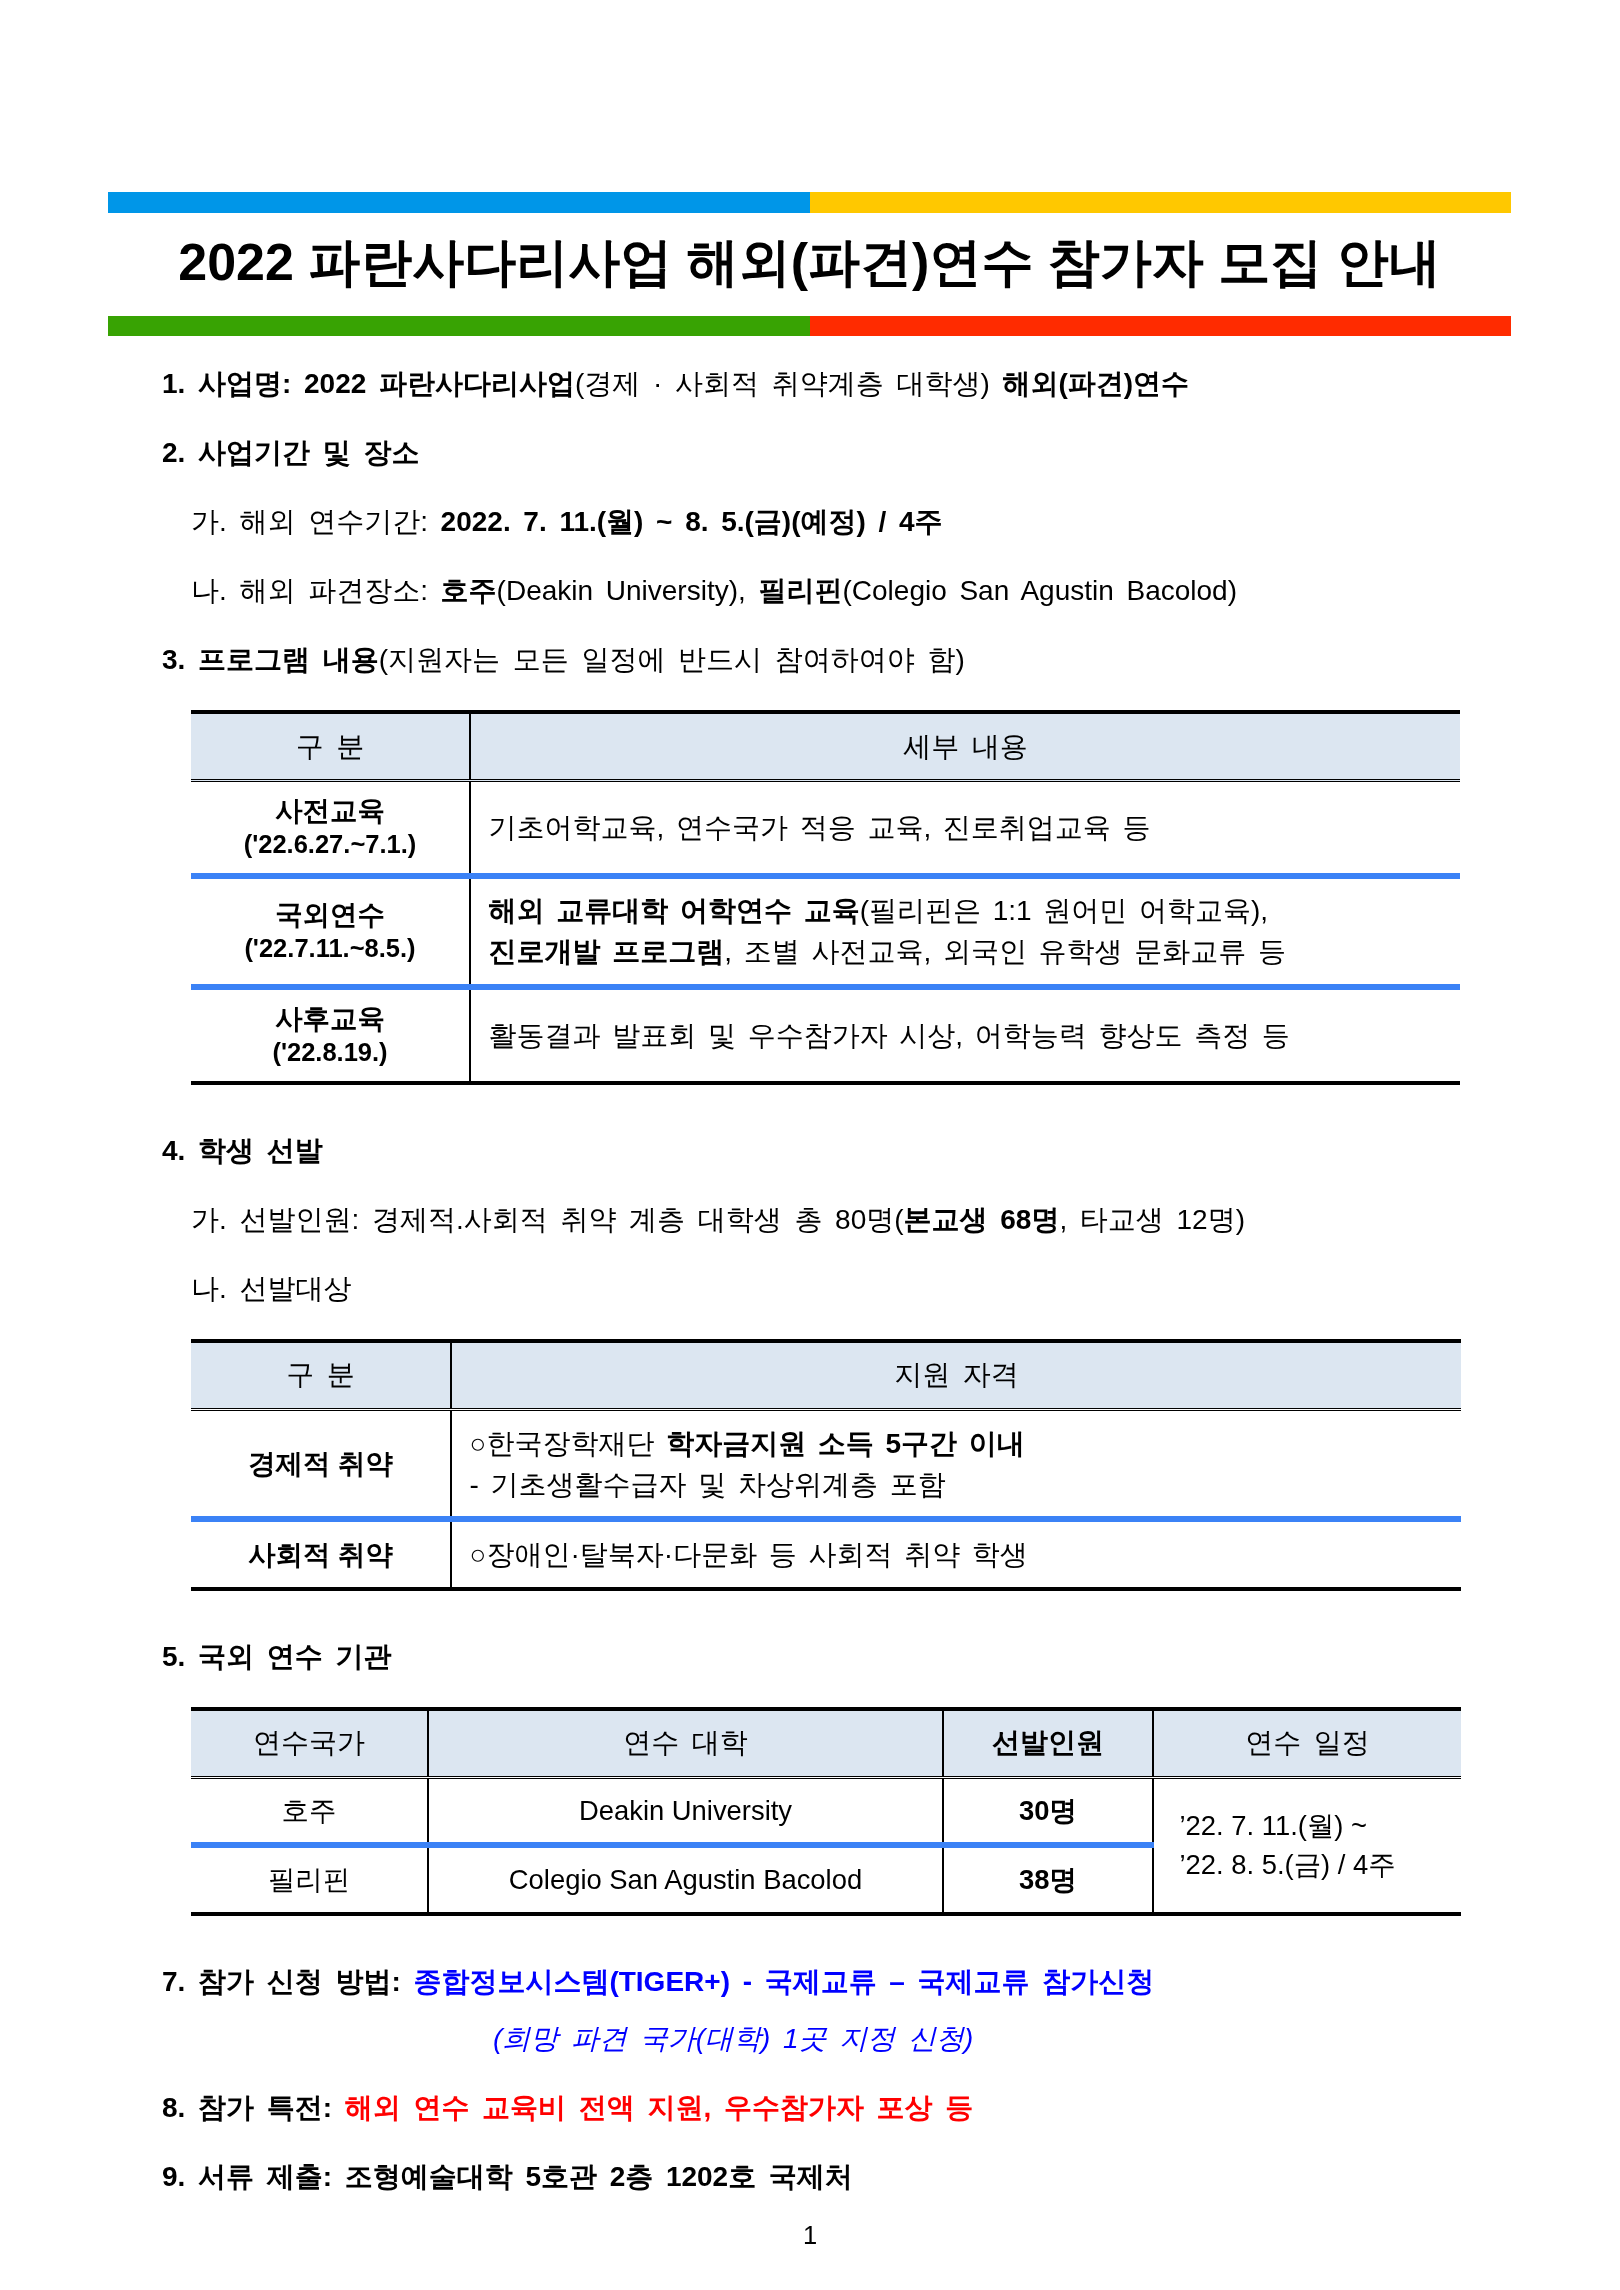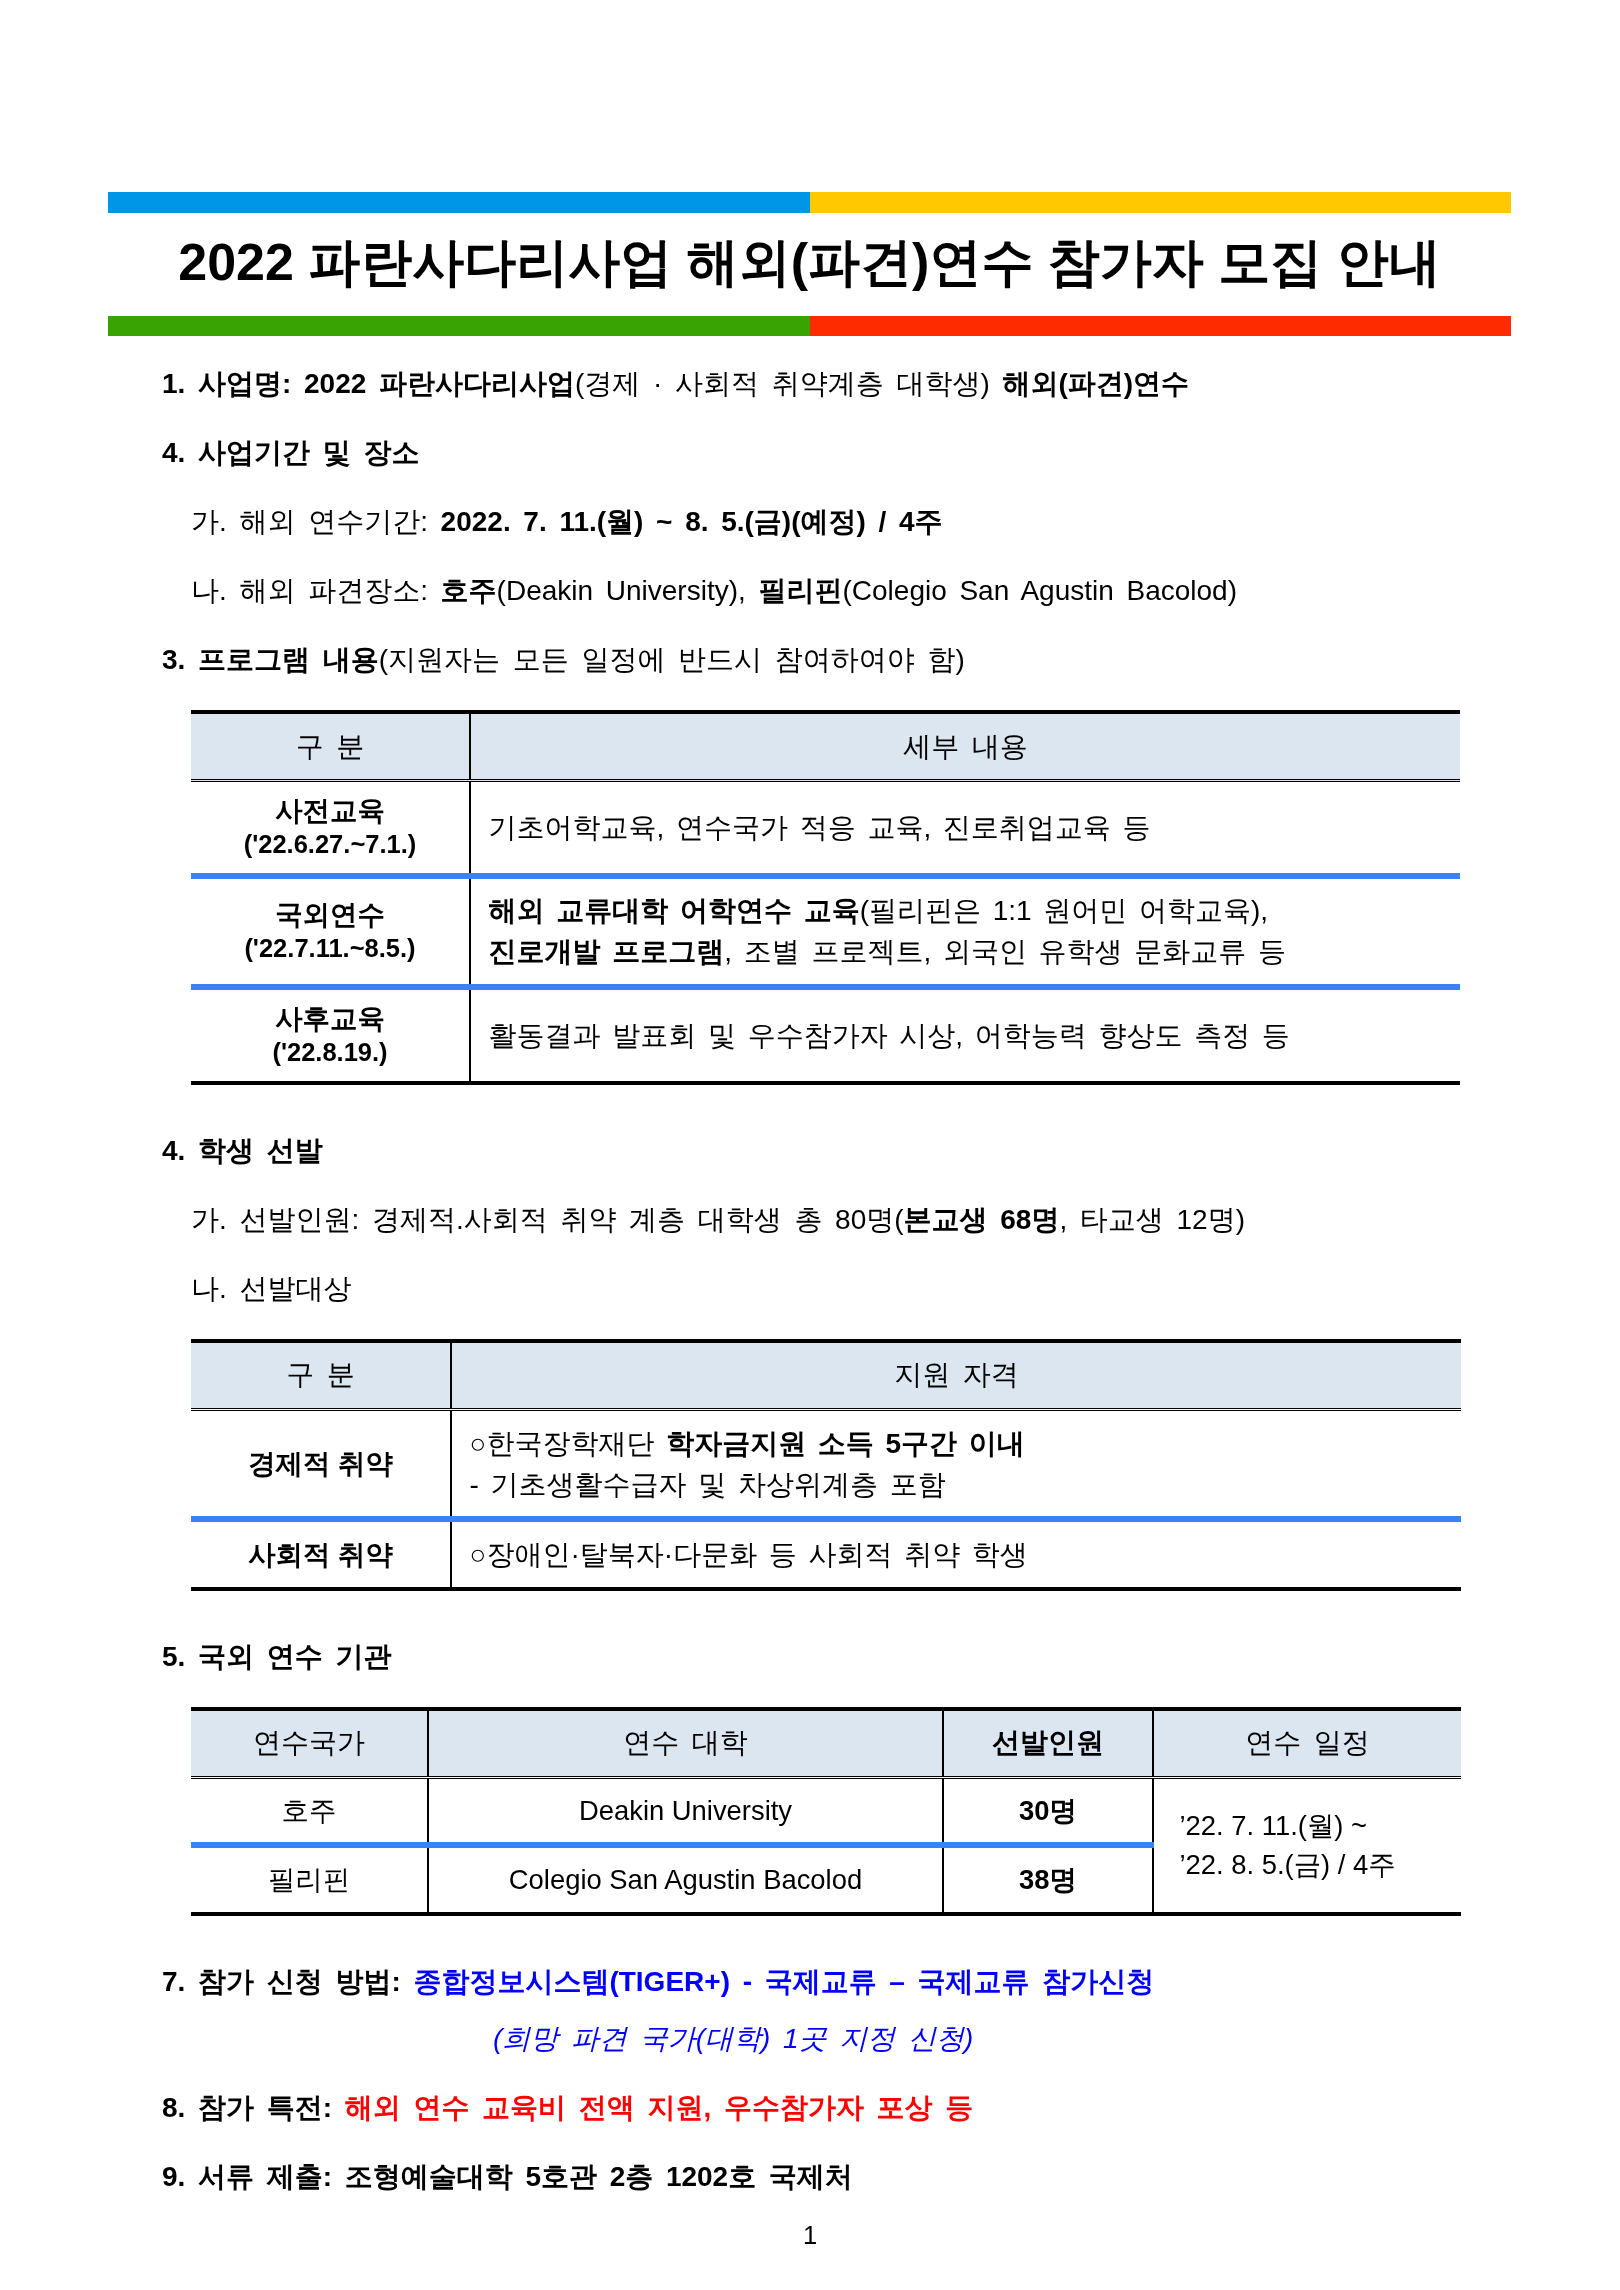--- a/index.html
+++ b/index.html
@@ -104,21 +104,21 @@
     <div class="bar">
       <div class="seg seg-green"></div>
       <div class="seg seg-red"></div>
     </div>
   </div>
 
   <div class="content">
 
     <p class="para"><span class="b">1. 사업명: 2022 파란사다리사업</span><span>(경제 · 사회적 취약계층 대학생) </span><span class="b">해외(파견)연수</span></p>
 
-    <p class="para b">4. 사업기간 및 장소</p>
+    <p class="para b">2. 사업기간 및 장소</p>
     <p class="para sub"><span>가. 해외 연수기간: </span><span class="b">2022. 7. 11.(월) ~ 8. 5.(금)(예정) / 4주</span></p>
     <p class="para sub"><span>나. 해외 파견장소: </span><span class="b">호주</span><span>(Deakin University), </span><span class="b">필리핀</span><span>(Colegio San Agustin Bacolod)</span></p>
 
     <p class="para"><span class="b">3. 프로그램 내용</span><span>(지원자는 모든 일정에 반드시 참여하여야 함)</span></p>
 
     <table class="tbl t1">
       <colgroup>
           <col style="width:279px">
           <col style="width:990px">
         </colgroup>
@@ -128,21 +128,21 @@
           <th>세부 내용</th>
         </tr>
       </thead>
       <tbody>
         <tr>
           <td class="cell-label"><span>사전교육</span><br><span class="date-line">('22.6.27.~7.1.)</span></td>
           <td class="cell-content">기초어학교육, 연수국가 적응 교육, 진로취업교육 등</td>
         </tr>
         <tr>
           <td class="cell-label"><span>국외연수</span><br><span class="date-line">('22.7.11.~8.5.)</span></td>
-          <td class="cell-content"><span class="b">해외 교류대학 어학연수 교육</span><span>(필리핀은 1:1 원어민 어학교육),</span><br><span class="b">진로개발 프로그램</span><span>, 조별 프로젝트, 외국인 유학생 문화교류 등</span></td>
+          <td class="cell-content"><span class="b">해외 교류대학 어학연수 교육</span><span>(필리핀은 1:1 원어민 어학교육),</span><br><span class="b">진로개발 프로그램</span><span>, 조별 사전교육, 외국인 유학생 문화교류 등</span></td>
         </tr>
         <tr>
           <td class="cell-label"><span>사후교육</span><br><span class="date-line">('22.8.19.)</span></td>
           <td class="cell-content">활동결과 발표회 및 우수참가자 시상, 어학능력 향상도 측정 등</td>
         </tr>
       </tbody>
     </table>
 
     <p class="para b">4. 학생 선발</p>
     <p class="para sub"><span>가. 선발인원: 경제적.사회적 취약 계층 대학생 총 80명(</span><span class="b">본교생 68명</span><span>, 타교생 12명)</span></p>

